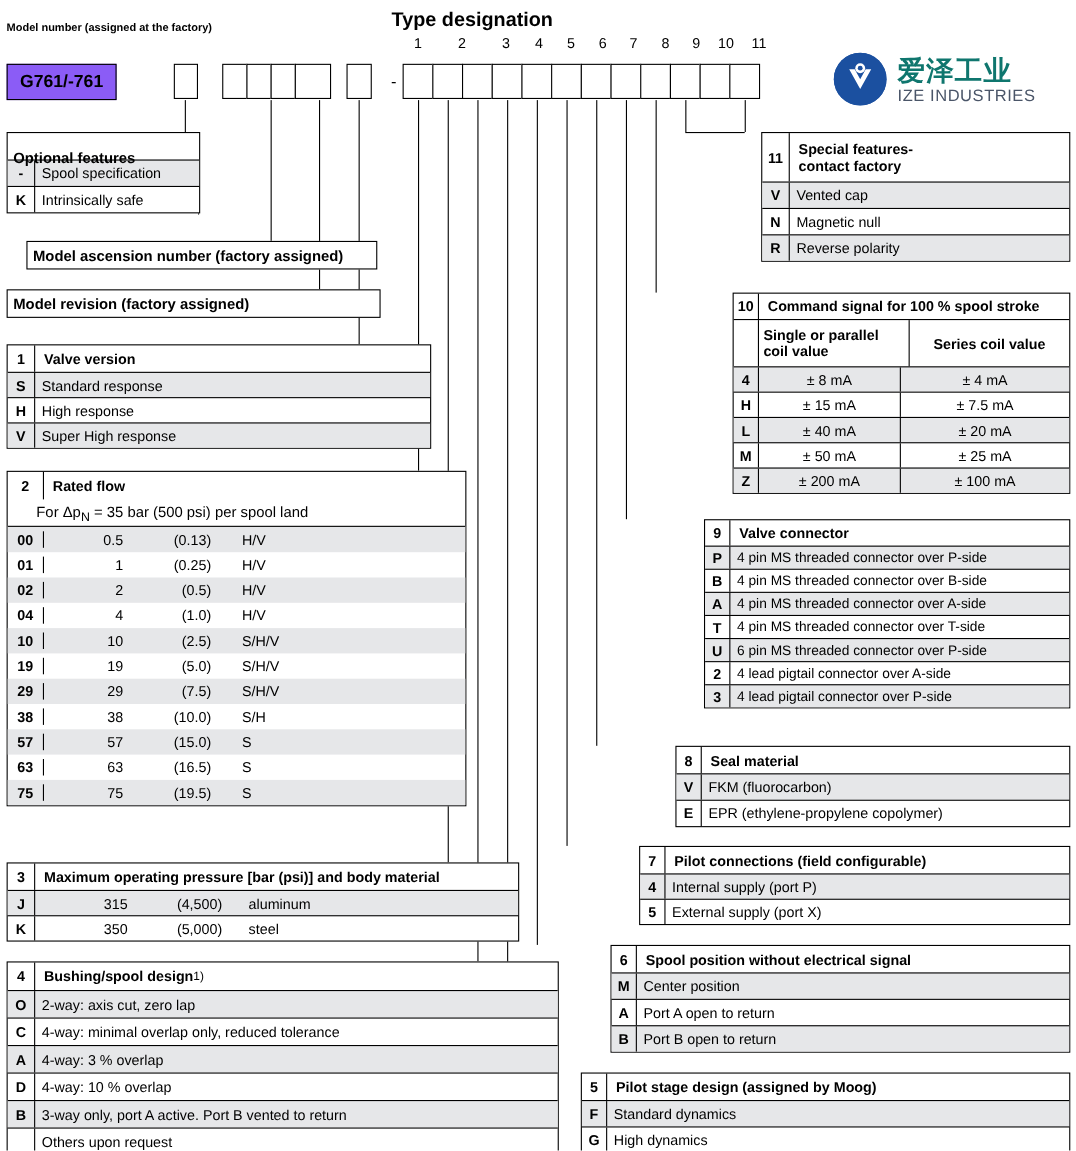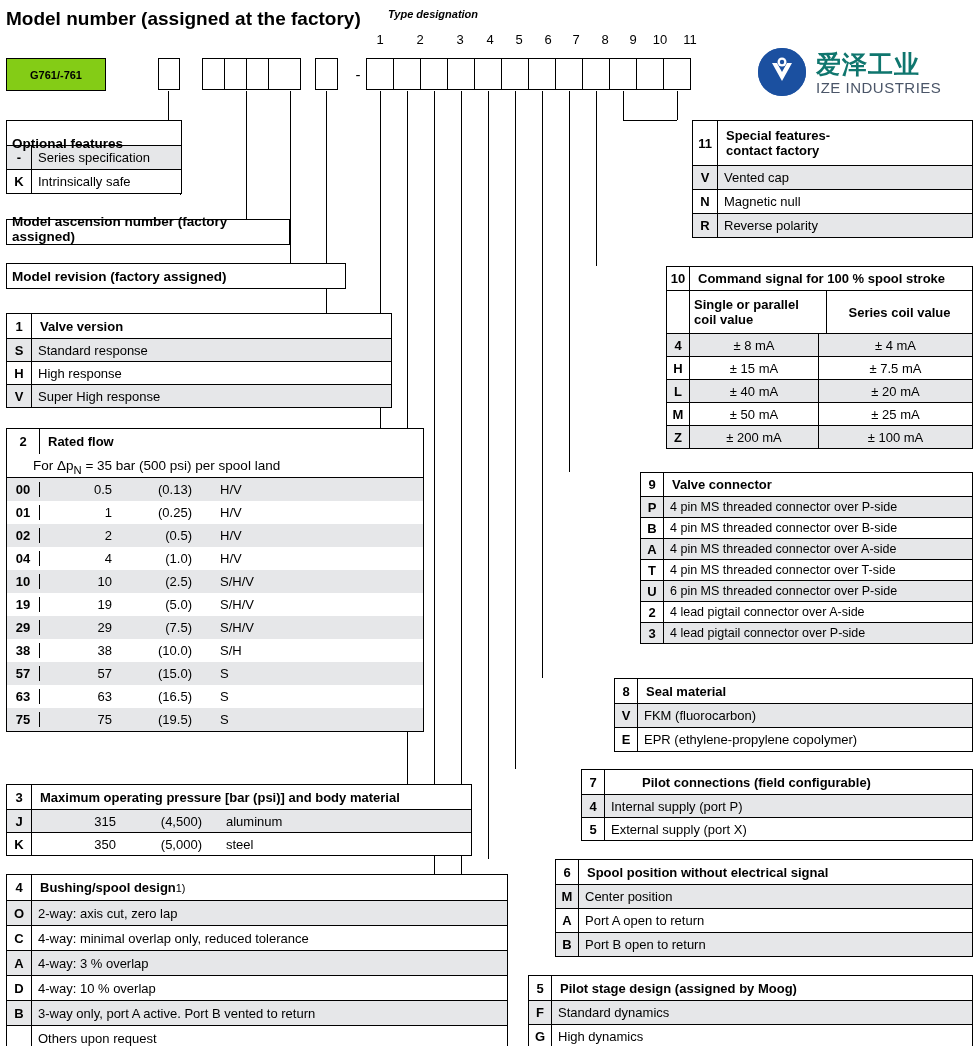--- a/index.html
+++ b/index.html
@@ -13,29 +13,28 @@
     font-family: "Liberation Sans", sans-serif;
     font-size: 13px;
     color: #000000;
     position: relative;
     overflow: hidden;
   }
   .abs { position: absolute; }
 
   
   #hdr-model {
-    left: 6px; top: 8px;
+    left: 6px; top: 20px;
     font-weight: bold;
-    font-size: 19px;
+    font-size: 10px;
   }
   #hdr-type {
-    left: 388px; top: 8px;
+    left: 356px; top: 8px;
     font-weight: bold;
-    font-size: 11px;
-    font-style: italic;
+    font-size: 18px;
   }
 
   
   #digit-row {
     left: 370px; top: 32px;
     width: 340px;
     height: 18px;
   }
   #digit-row .dnum {
     position: absolute;
@@ -51,22 +50,22 @@
     height: 32px;
     box-sizing: border-box;
     background: #fff;
   }
   #modelnum-box {
     left: 6px; top: 58px;
     width: 100px; height: 33px;
     border: 1.4px solid #000;
     box-sizing: border-box;
     display: flex; align-items: center; justify-content: center;
-    font-weight: bold; font-size: 11px;
-    background: #84cc16;
+    font-weight: bold; font-size: 16px;
+    background: #8b5cf6;
   }
   #dash-sep {
     left: 351px; top: 58px;
     width: 14px; height: 33px;
     display: flex; align-items: center; justify-content: center;
     font-size: 15px;
   }
 
   
   #logo-wrap {
@@ -127,22 +126,22 @@
 
   
   #optional-features {
     left: 6px; top: 120px; width: 176px;
   }
   #optional-features .r { height: 23px; }
   #optional-features .k { width: 24px; border-right: 1px solid #000; }
   #optional-features .ttl { padding-left: 5px; font-size: 13.5px; margin-top: 19px; }
 
   #model-ascension {
-    left: 6px; top: 219px; width: 284px; height: 26px;
-    display: flex; align-items: flex-end;
+    left: 24px; top: 219px; width: 319px; height: 26px;
+    display: flex; align-items: center;
   }
   #model-revision {
     left: 6px; top: 263px; width: 340px; height: 26px;
     display: flex; align-items: center;
   }
   #model-ascension .ttl, #model-revision .ttl {
     font-weight: bold; padding-left: 5px; font-size: 13.5px;
   }
 
   #valve-version {
@@ -312,21 +311,21 @@
 <div class="vline" style="left:677px; top:91px; height:29px;"></div>
 <div class="hline" style="left:623px; top:120px; width:54px;"></div>
 <div class="vline" style="left:623px; top:91px; height:29px;"></div>
 
 <div class="tbl" id="optional-features">
   <div class="trow first" style="height:24px;">
     <div class="ttitle ttl">Optional features</div>
   </div>
   <div class="trow r shade">
     <div class="key k">-</div>
-    <div class="val">Series specification</div>
+    <div class="val">Spool specification</div>
   </div>
   <div class="trow r">
     <div class="key k">K</div>
     <div class="val">Intrinsically safe</div>
   </div>
 </div>
 
 <div class="tbl" id="model-ascension">
   <div class="ttl">Model ascension number (factory assigned)</div>
 </div>
@@ -588,21 +587,21 @@
   </div>
   <div class="trow">
     <div class="key">E</div>
     <div class="val">EPR (ethylene-propylene copolymer)</div>
   </div>
 </div>
 
 <div class="tbl" id="pilot-conn">
   <div class="trow first" style="height:24px;">
     <div class="key" style="width:22px; border-right:1px solid #000;">7</div>
-    <div class="ttitle" style="padding-left:8px;margin-left:29px;">Pilot connections (field configurable)</div>
+    <div class="ttitle" style="padding-left:8px;">Pilot connections (field configurable)</div>
   </div>
   <div class="trow shade">
     <div class="key">4</div>
     <div class="val">Internal supply (port P)</div>
   </div>
   <div class="trow">
     <div class="key">5</div>
     <div class="val">External supply (port X)</div>
   </div>
 </div>

